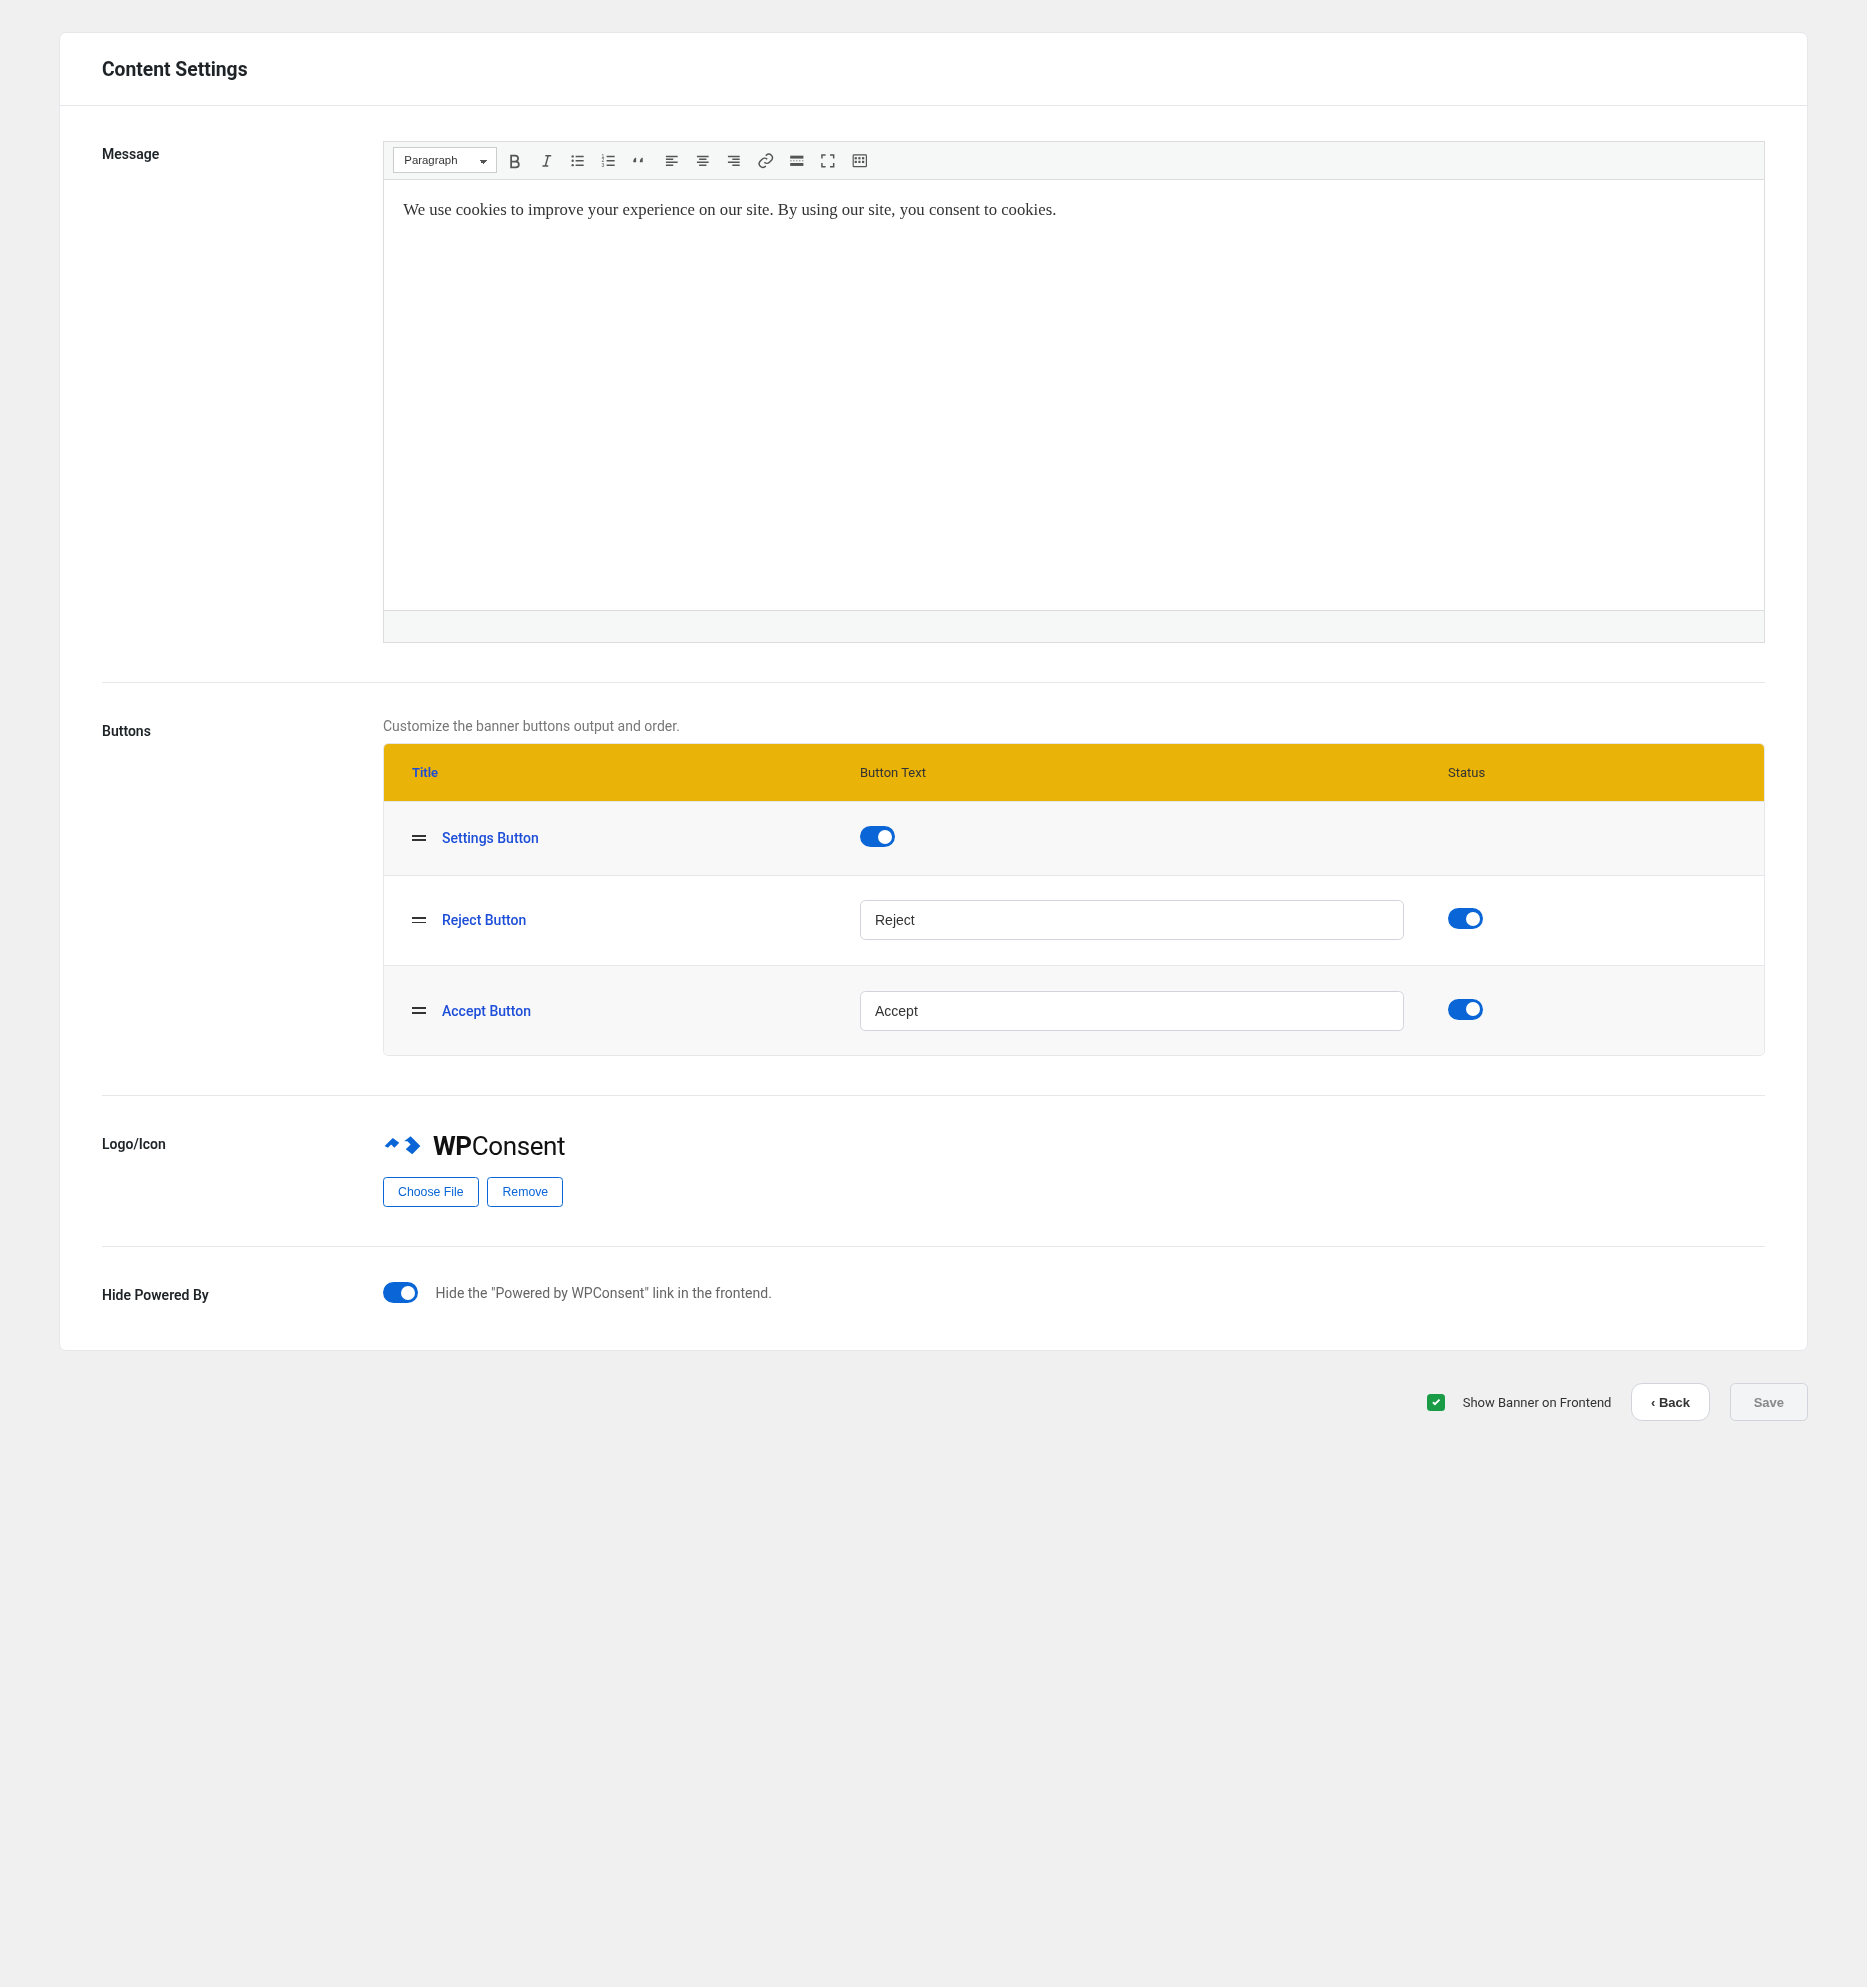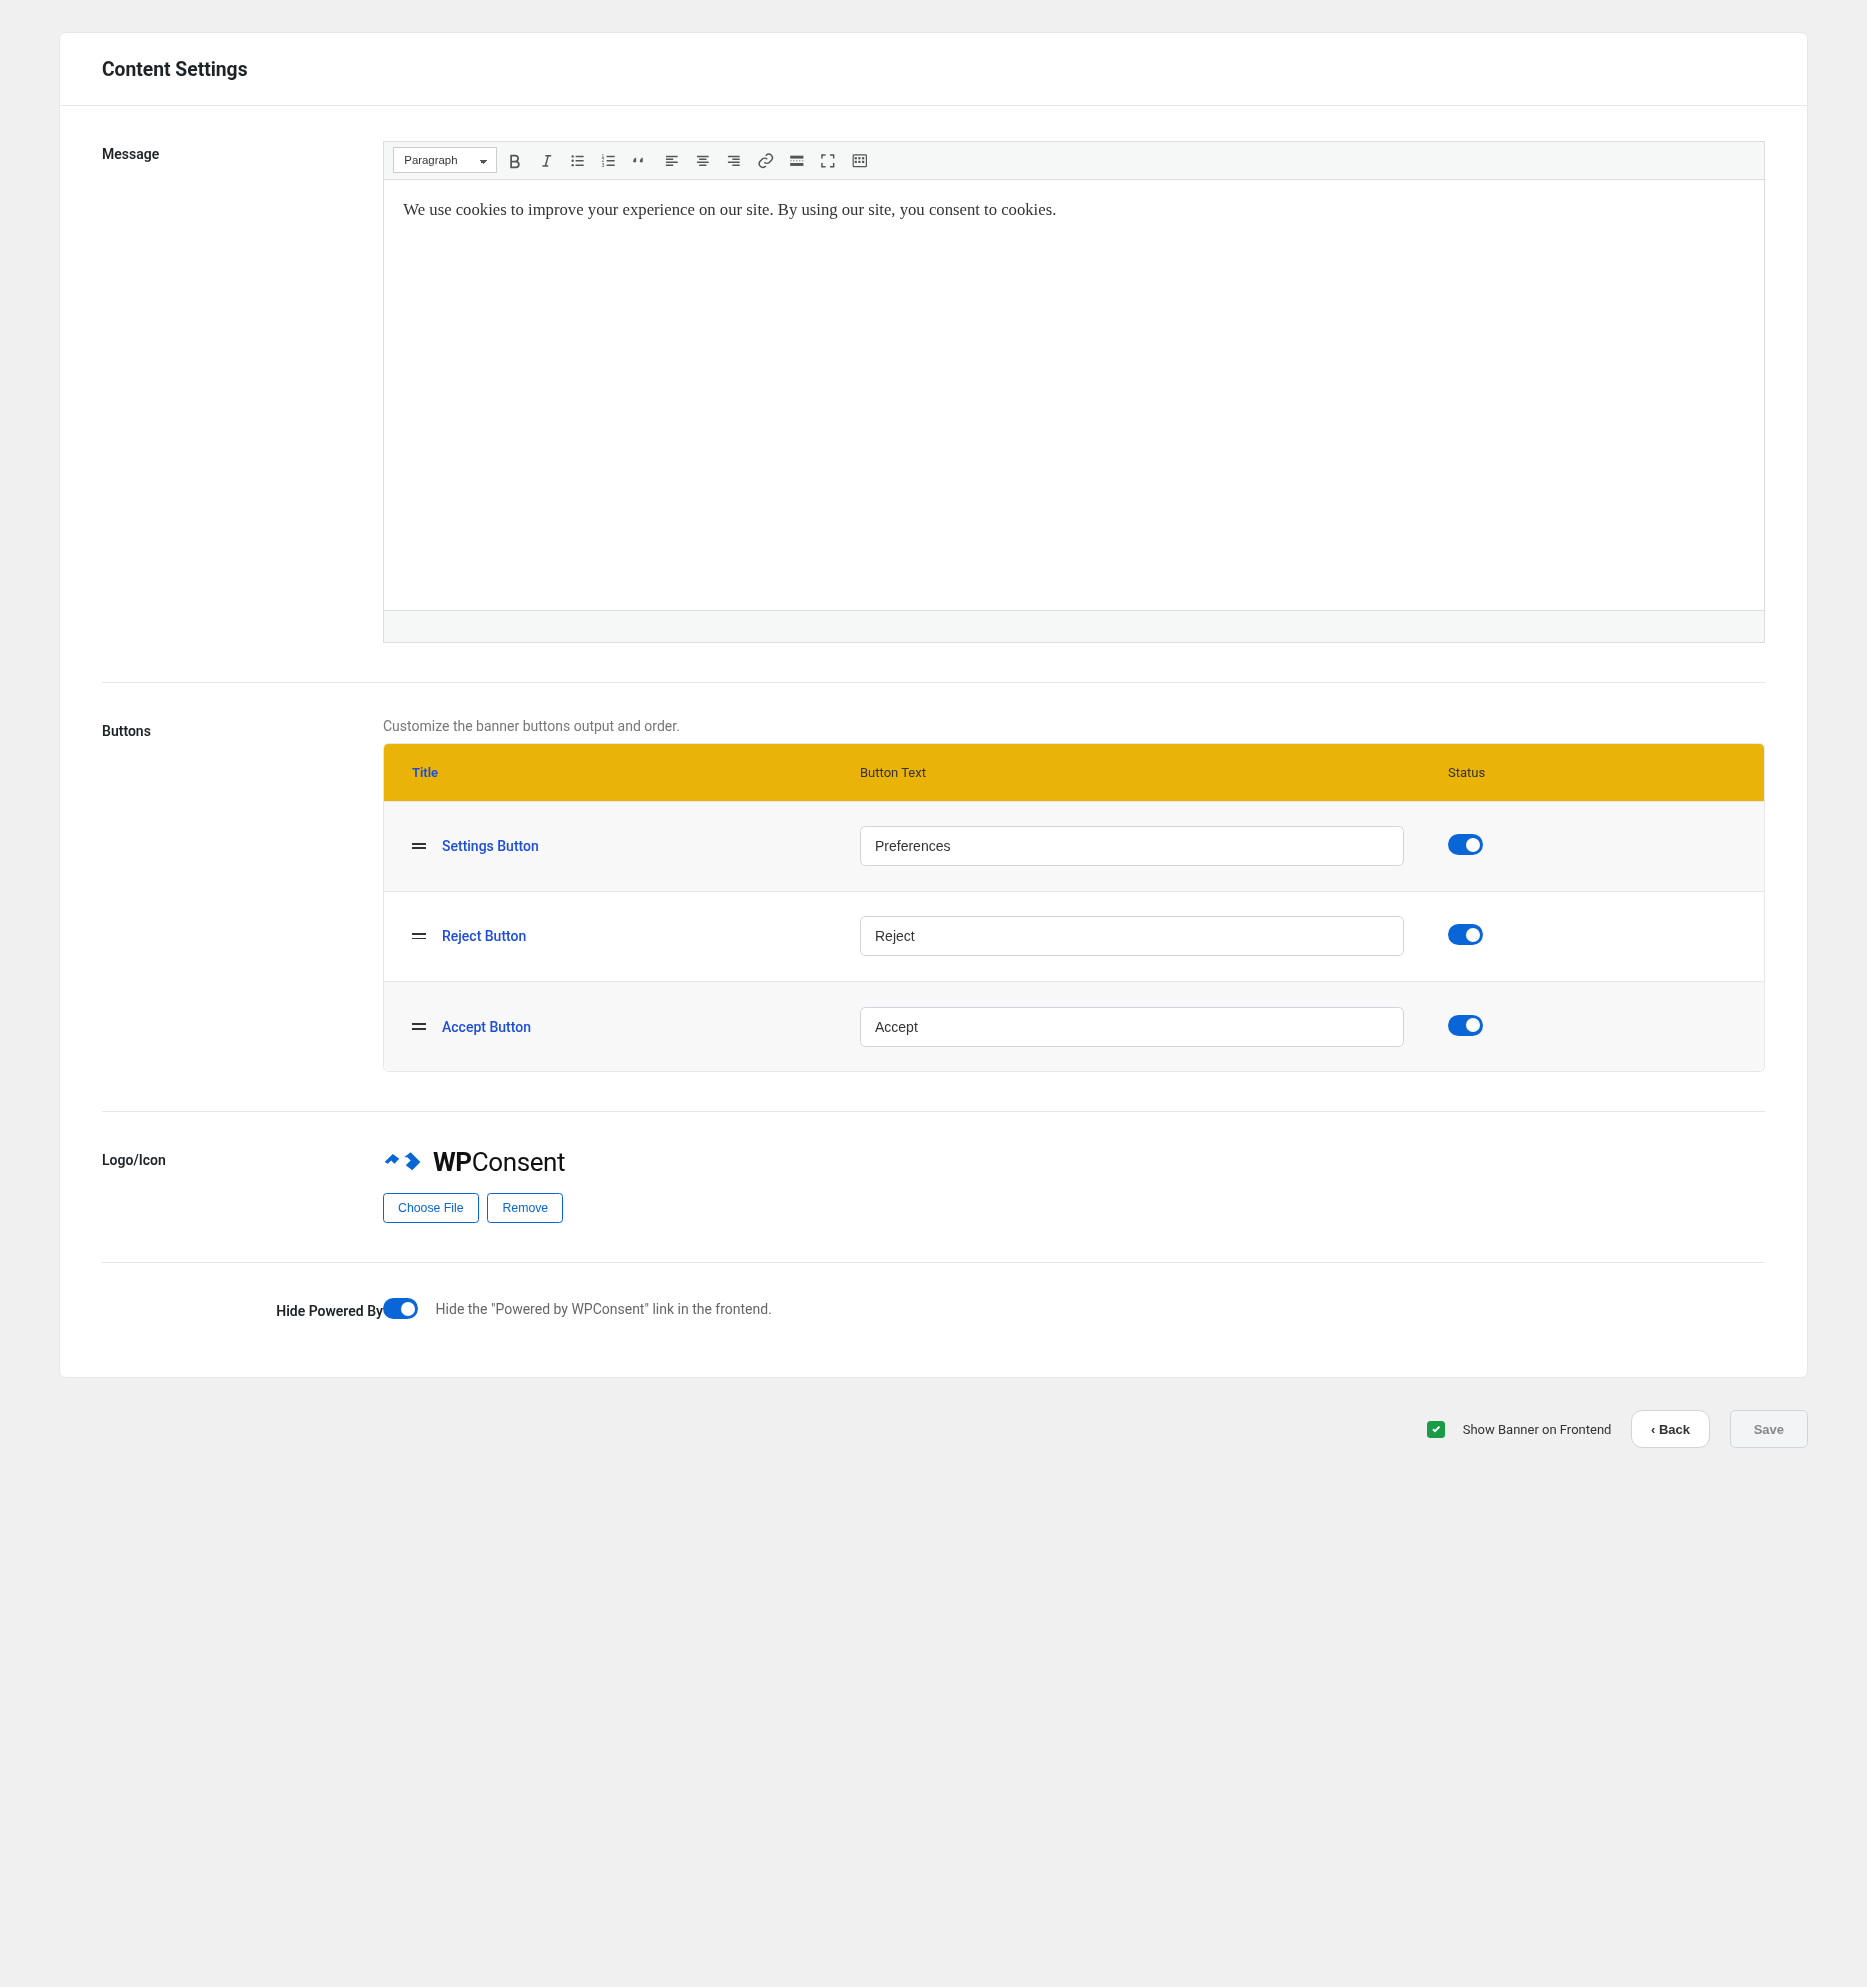--- a/index.html
+++ b/index.html
@@ -31,22 +31,21 @@
   }
   .setting-row {
     display: flex;
     border-bottom: 0.9px solid #e7e7e7;
     padding-bottom: 39px;
     margin-bottom: 35px;
   }
   .setting-row.last {
     border-bottom: none;
     padding-bottom: 0;
-    margin-bottom: 16px;
-    text-align: right;
+    margin-bottom: 5px;
   }
   .setting-label {
     width: 281px;
     flex-shrink: 0;
     font-size: 14px;
     font-weight: 600;
     color: #1d2327;
     padding-top: 5.3px;
   }
   .setting-content {
@@ -375,23 +374,20 @@
             <div class="col-status">Status</div>
           </div>
 
           <div class="btable-row">
             <div class="col-title">
               <span class="drag-handle">
                   <span></span>
                   <span></span>
                 </span>
               <span class="row-title-text">Settings Button</span>
-            </div>
-            <div class="col-text">
-              <input class="text-input" value="Preferences" style="">
             </div>
             <div class="col-status">
               <span class="toggle"></span>
             </div>
           </div>
 
           <div class="btable-row">
             <div class="col-title">
               <span class="drag-handle">
                   <span></span>

